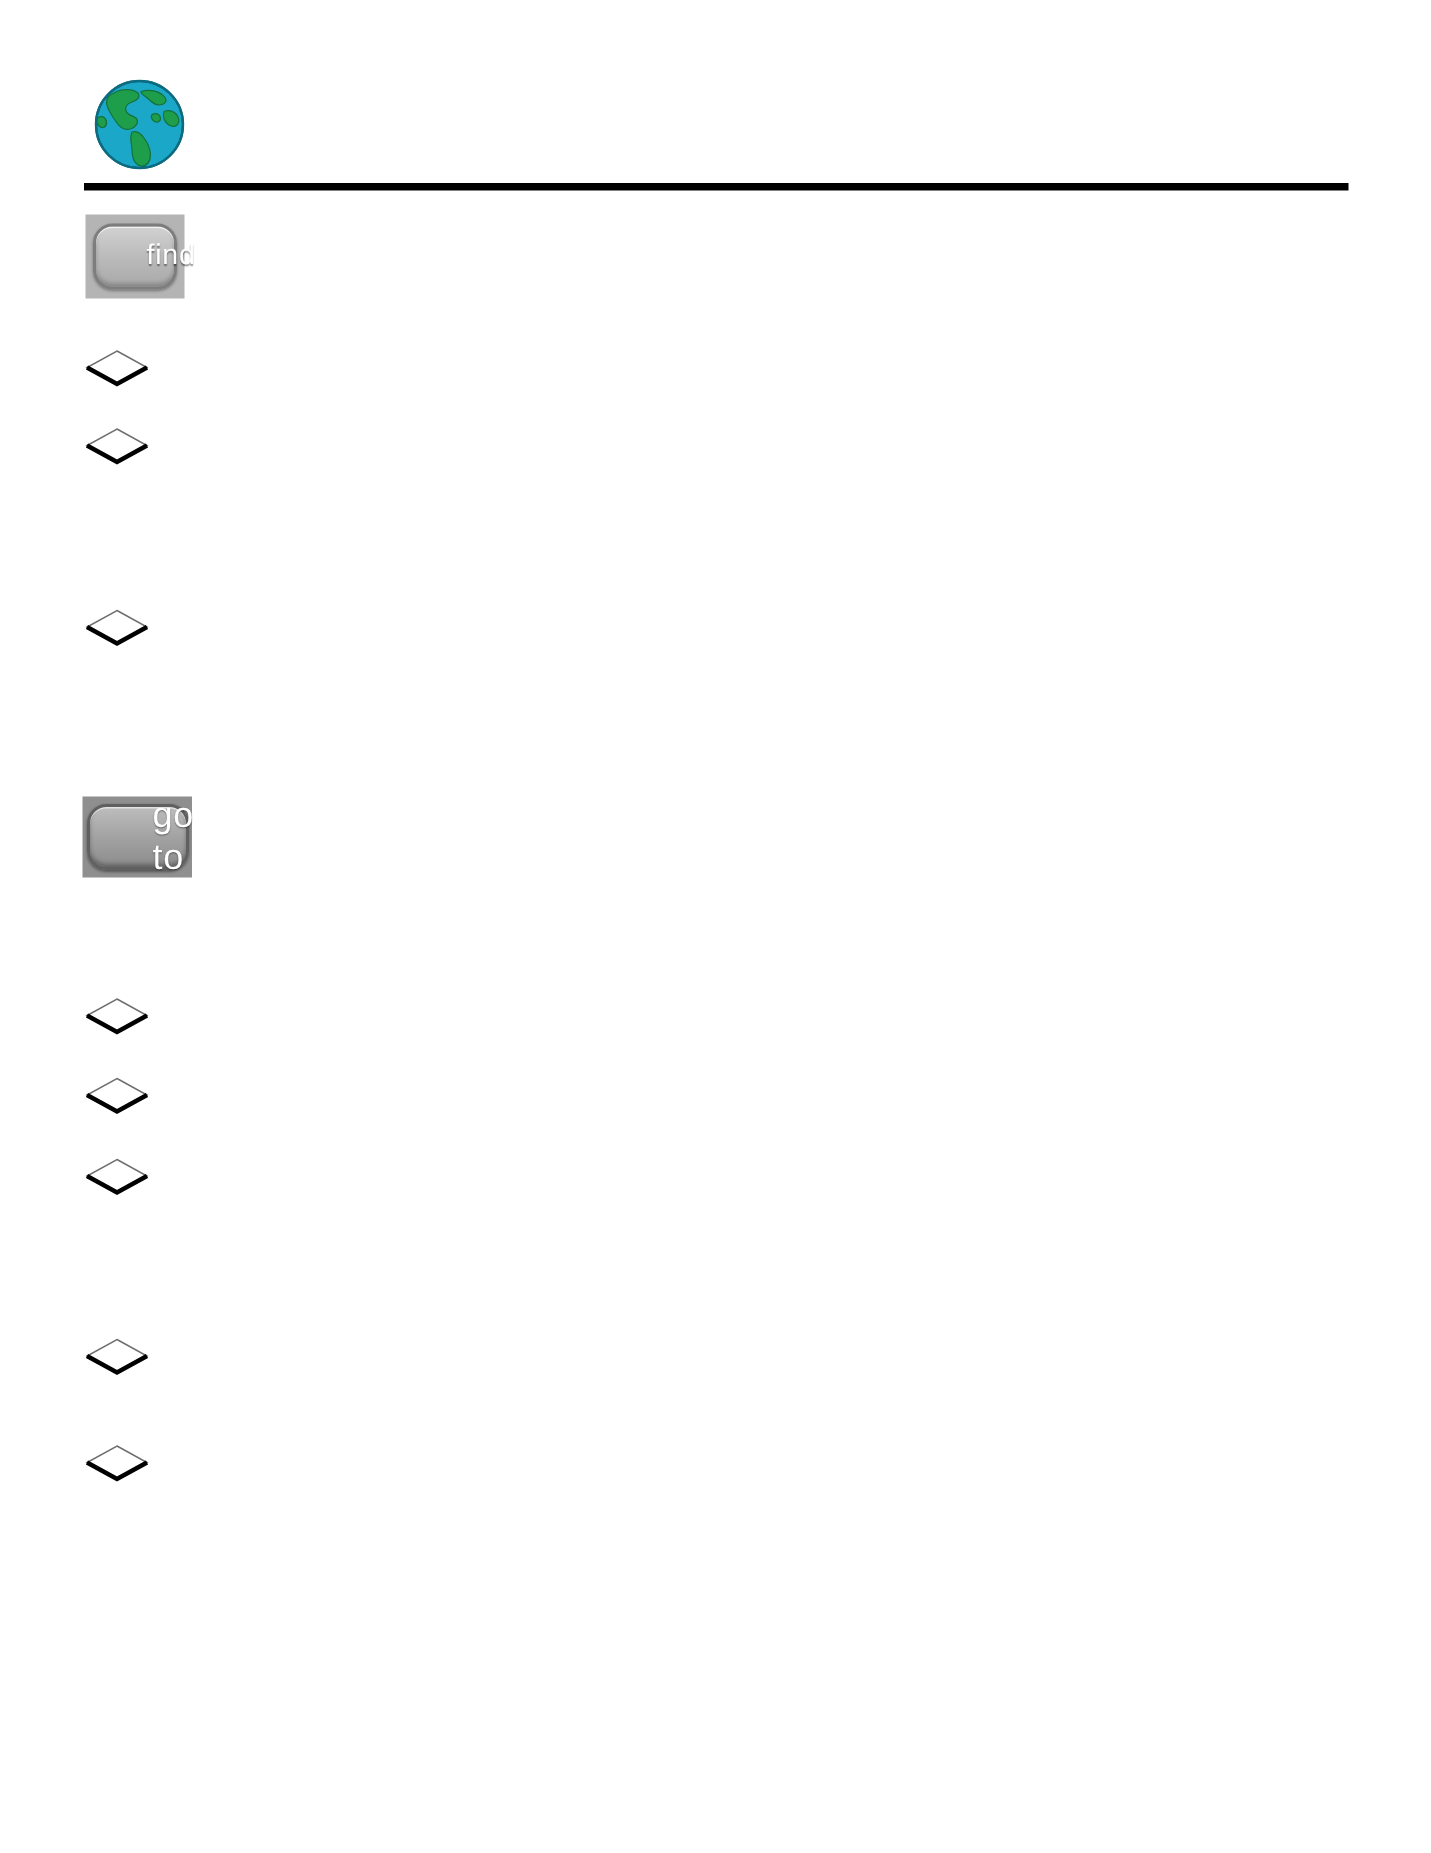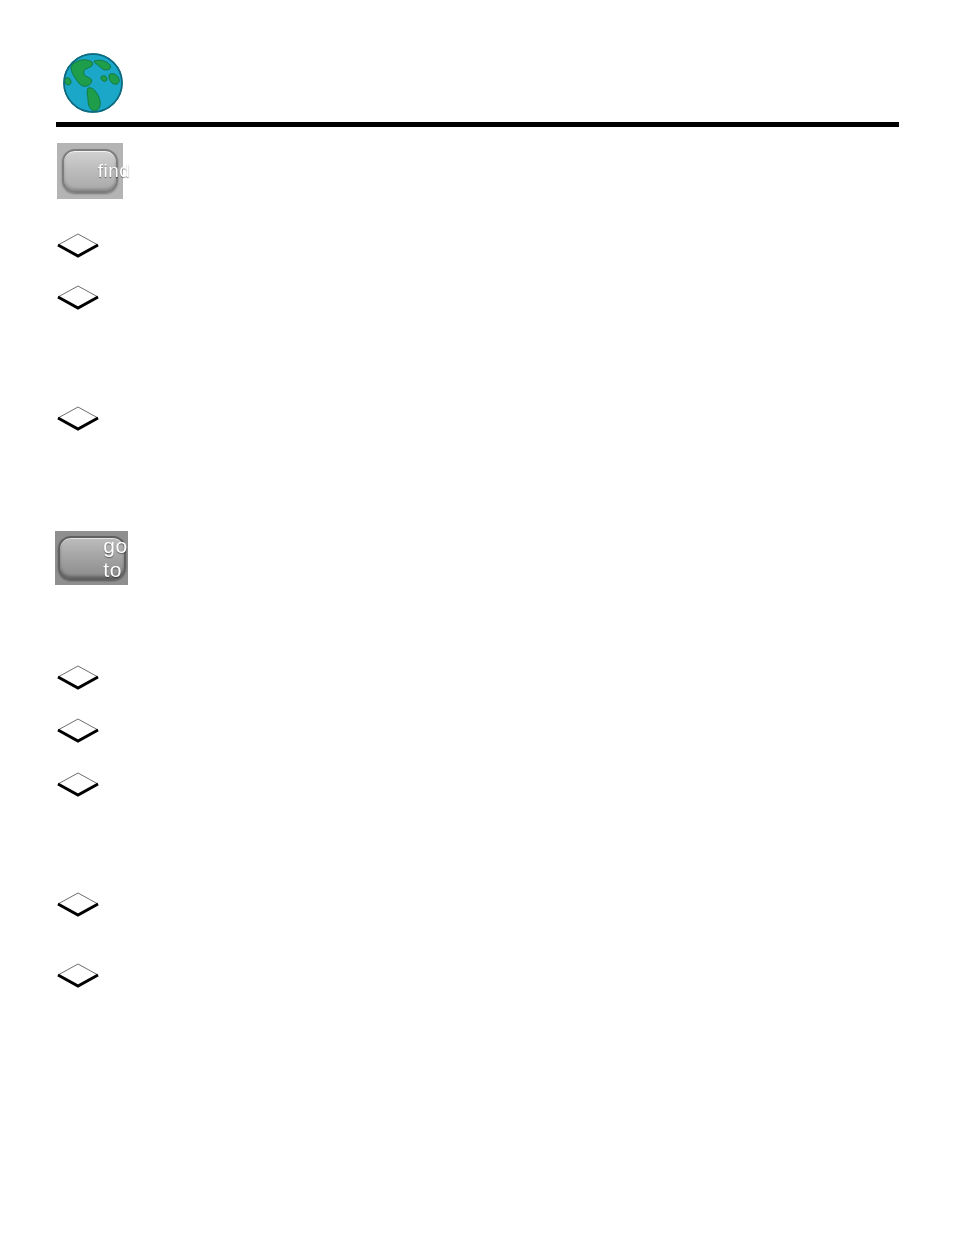--- a/index.html
+++ b/index.html
@@ -78,21 +78,21 @@
     font-size: 19px;
     background: linear-gradient(180deg, #d2d2d2 0%, #bdbdbd 45%, #a9a9a9 100%);
     border: 2px solid #7d7d7d;
     box-shadow: inset 0 1px 0 rgba(255,255,255,0.75),
                 inset 0 -2px 3px rgba(0,0,0,0.22),
                 0 1px 2px rgba(0,0,0,0.35);
   }
   .goto-plate .btn-face {
     width: 68px;
     height: 44px;
-    font-size: 21px;
+    font-size: 24px;
     background: linear-gradient(180deg, #bdbdbd 0%, #a5a5a5 45%, #8c8c8c 100%);
     border: 2px solid #606060;
     box-shadow: inset 0 1px 0 rgba(255,255,255,0.6),
                 inset 0 -2px 3px rgba(0,0,0,0.3),
                 0 1px 2px rgba(0,0,0,0.4);
   }
 
   
   .bullet-row {
     position: absolute;

